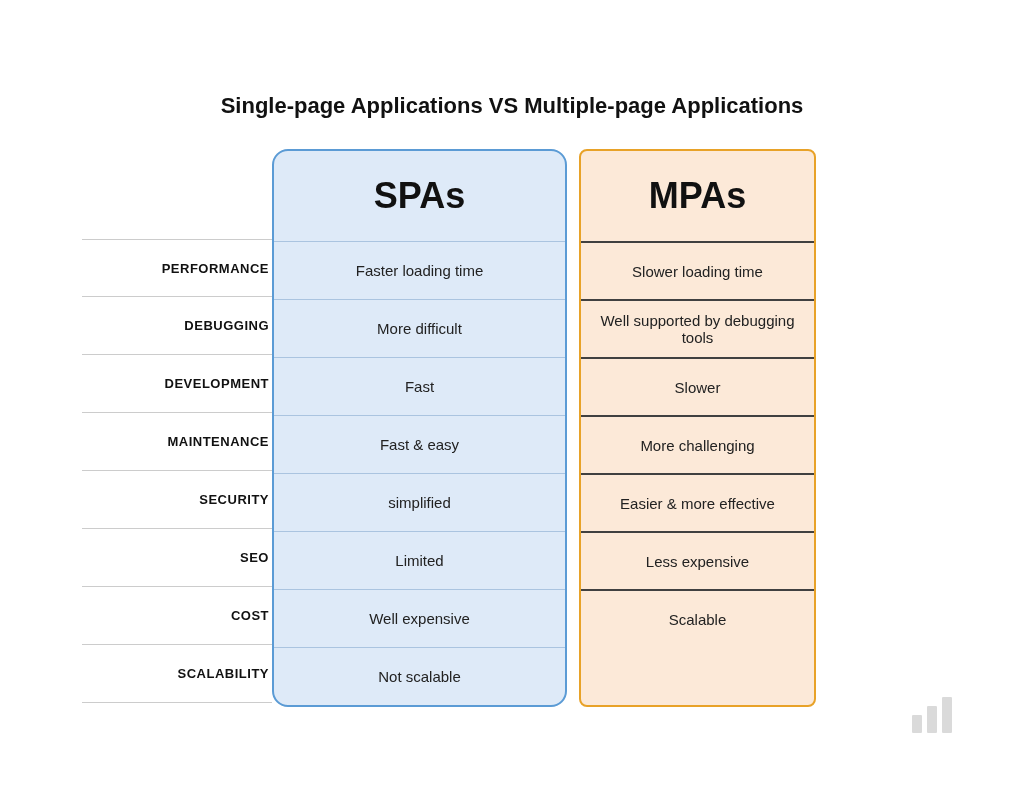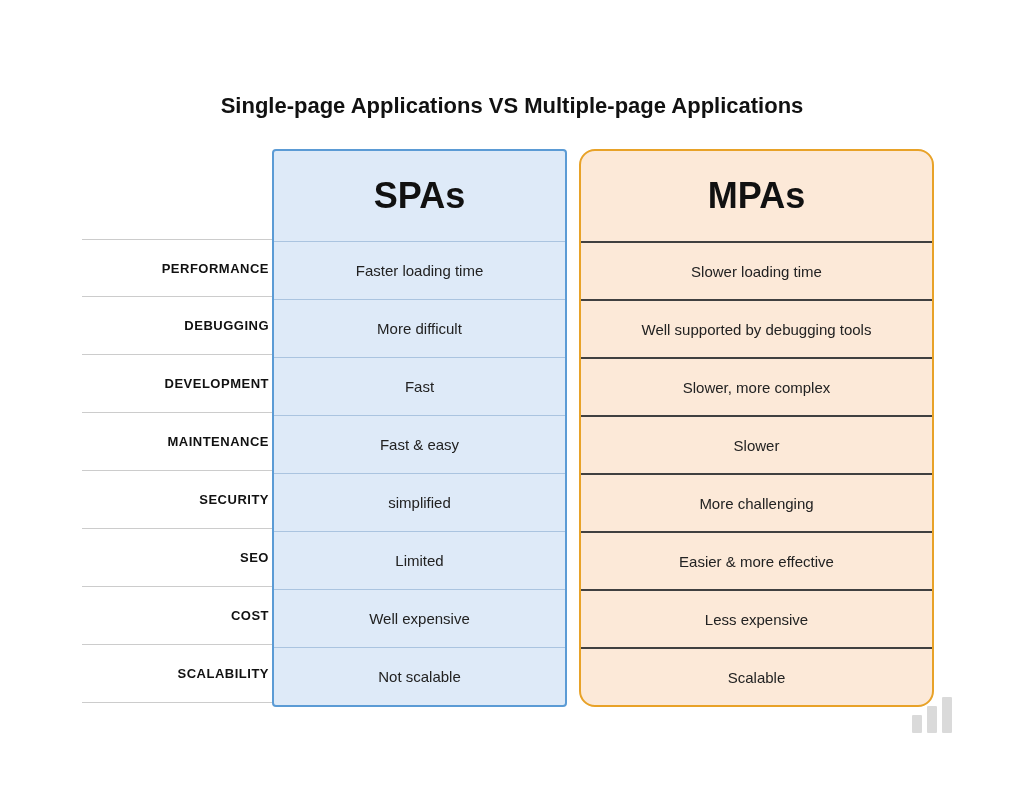--- a/index.html
+++ b/index.html
@@ -57,21 +57,21 @@
 
     .label-cell:first-child {
       border-top: 1px solid #ccc;
     }
 
     
     .spa-column {
       width: 295px;
       background: #deeaf8;
       border: 2.5px solid #5b9bd5;
-      border-radius: 4px;
+      border-radius: 16px;
       display: flex;
       flex-direction: column;
       overflow: hidden;
     }
 
     .column-header {
       display: flex;
       align-items: center;
       justify-content: center;
       height: 90px;
@@ -93,24 +93,24 @@
       font-size: 15px;
       color: #222;
     }
 
     .spa-column .data-cell {
       border-top: 1px solid #aac4e0;
     }
 
     
     .mpa-column {
-      width: 355px;
+      width: 237px;
       background: #fce9d8;
       border: 2.5px solid #e8a228;
-      border-radius: 16px;
+      border-radius: 8px;
       display: flex;
       flex-direction: column;
       margin-left: 12px;
       overflow: hidden;
     }
 
     .mpa-column .data-cell {
       border-top: 2px solid #404040;
     }
 
@@ -153,21 +153,20 @@
     <div class="data-cell">simplified</div>
     <div class="data-cell">Limited</div>
     <div class="data-cell">Well expensive</div>
     <div class="data-cell">Not scalable</div>
   </div>
 
   <div class="mpa-column">
     <div class="column-header">MPAs</div>
     <div class="data-cell">Slower loading time</div>
     <div class="data-cell">Well supported by debugging tools</div>
-    <div class="data-cell">Slower, more complex</div>
     <div class="data-cell">Slower</div>
     <div class="data-cell">More challenging</div>
     <div class="data-cell">Easier &amp; more effective</div>
     <div class="data-cell">Less expensive</div>
     <div class="data-cell">Scalable</div>
   </div>
 
   <div class="watermark">
     <svg width="40" height="36" viewBox="0 0 40 36">
       <rect x="0" y="18" width="10" height="18" rx="1"></rect>

